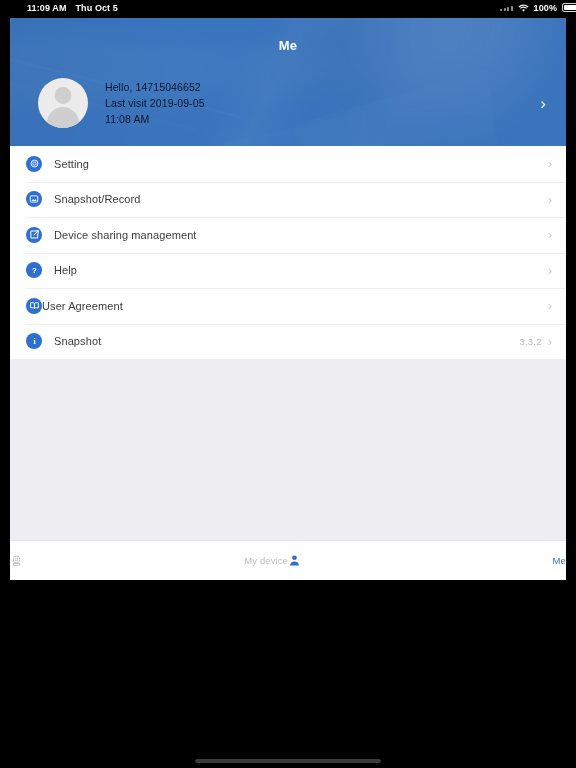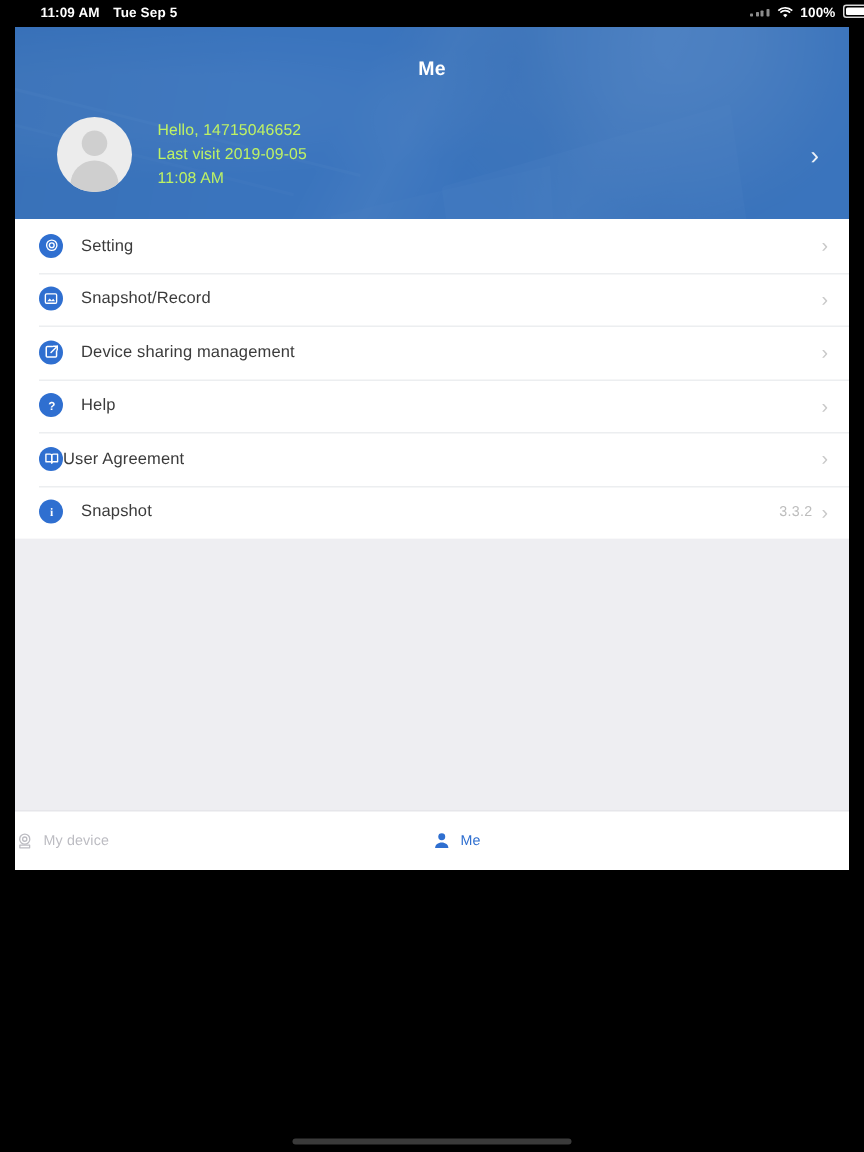--- a/index.html
+++ b/index.html
@@ -102,21 +102,21 @@
     background:#ececec;flex:0 0 auto;position:relative;overflow:hidden;
   }
   .avatar::before{
     content:"";position:absolute;left:50%;top:9px;width:17px;height:17px;
     border-radius:50%;background:#cfcfcf;transform:translateX(-50%);
   }
   .avatar::after{
     content:"";position:absolute;left:50%;top:29px;width:32px;height:26px;
     border-radius:16px 16px 0 0;background:#cfcfcf;transform:translateX(-50%);
   }
-  .pinfo{margin-left:17px;color:#bef264;line-height:16px;}
+  .pinfo{margin-left:17px;color:#0f172a;line-height:16px;}
   .pinfo div{font-size:10.5px;letter-spacing:.1px;}
   .hdr-arrow{
     margin-left:auto;color:rgba(255,255,255,.9);
     font-size:17px;line-height:1;font-weight:300;padding-right:4px;
   }
 
   
   .menu{background:#fff;}
   .row{
     position:relative;display:flex;align-items:center;
@@ -149,41 +149,41 @@
   
   .filler{background:#eeeef2;height:341px;}
 
   
   .tabbar{
     position:absolute;left:0;bottom:0;width:100%;height:40px;
     background:#fff;border-top:1px solid #e6e6ea;
     display:flex;align-items:center;box-sizing:border-box;
   }
   .tab{
-    flex:1;display:flex;align-items:center;justify-content:flex-start;gap:6px;
+    flex:1;display:flex;align-items:center;justify-content:space-between;gap:6px;
     color:#bcbcc2;font-size:9.5px;letter-spacing:.1px;
   }
   .tab.active{color:#2f6fd0;}
   .tab svg{display:block;}
 
   
   .home-ind{
     position:absolute;left:50%;bottom:5px;transform:translateX(-50%);
     width:186px;height:4px;border-radius:2px;background:#3a3a3a;
   }
 </style>
 </head>
 <body>
 
 <div class="device">
 
   <div class="statusbar">
     <div class="sb-left">
       <span class="sb-time">11:09 AM</span>
-      <span class="sb-date">Tue Sep 5</span>
+      <span class="sb-date">Thu Oct 5</span>
     </div>
     <div class="sb-right">
       <span class="sb-dots">
           <i></i>
           <i></i>
           <i></i>
           <i></i>
         </span>
       <span class="sb-wifi">
         <svg width="11" height="8" viewBox="0 0 22 16">

